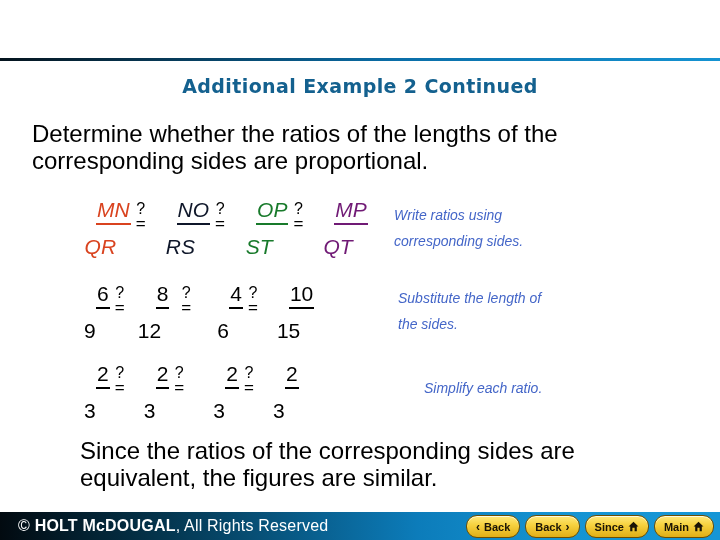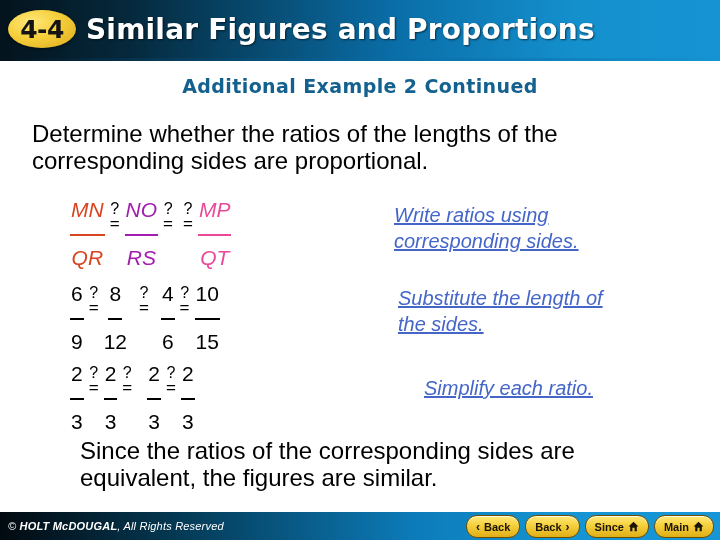--- a/index.html
+++ b/index.html
@@ -100,21 +100,22 @@
     display: inline-flex;
     flex-direction: column;
     align-items: center;
     font-family: "Liberation Sans", sans-serif;
     font-style: italic;
     font-size: 21px;
     line-height: 24px;
   }
   .fraction .numer {
     border-bottom: 2px solid currentColor;
-    padding: 0 1px 12px 1px;
+    padding: 0 1px 1px 1px;
+    margin-left: 26px;
   }
   .fraction .denom {
     padding-top: 10px;
   }
 
   
   .fraction.numeric {
     font-style: normal;
     font-size: 21px;
   }
@@ -132,46 +133,44 @@
   }
   .qeq .q { font-size: 16px; }
   .qeq .eq { font-size: 17px; margin-top: 1px; }
 
   
   .annotation {
     position: absolute;
     color: #4466c8;
     font-family: "Liberation Sans", sans-serif;
     font-style: italic;
-    font-size: 20px;
+    font-size: 14px;
     line-height: 26px;
     white-space: pre-line;
-    text-decoration: underline;
   }
   #annotation-1 { left: 394px; top: 202px; width: 310px; }
   #annotation-2 { left: 398px; top: 285px; width: 310px; }
   #annotation-3 { left: 424px; top: 375px; width: 300px; }
 
   
   #footer {
     position: absolute;
     left: 0; top: 512px;
     width: 720px; height: 28px;
     background: linear-gradient(to right, #020a10 0%, #04344c 22%, #0c7cba 58%, #1594d3 78%, #1696d6 100%);
     display: flex;
     align-items: center;
   }
   #copyright {
-    margin-left: 8px;
+    margin-left: 18px;
     color: #ffffff;
     font-family: "Liberation Sans", sans-serif;
-    font-size: 11px;
+    font-size: 16px;
     letter-spacing: 0.2px;
     white-space: nowrap;
-    font-style: italic;
   }
   #copyright b { font-weight: bold; }
   #nav-buttons {
     position: absolute;
     right: 6px;
     top: 3px;
     display: flex;
     gap: 5px;
   }
   .nav-btn {
@@ -193,55 +192,53 @@
     white-space: nowrap;
   }
   .nav-icon { display: inline-flex; align-items: center; }
   .chev { font-size: 12px; font-weight: bold; line-height: 1; }
 </style>
 </head>
 <body>
 
 <div id="slide">
 
-  <div id="header">
-    <div id="lesson-badge">
-      <span id="lesson-badge-text">4-4</span>
-    </div>
-    <div id="header-title">Similar Figures and Proportions</div>
-  </div>
   <div id="header-underline"></div>
 
   <div id="subtitle">Additional Example 2 Continued</div>
 
   <div id="prompt-text" class="body-text">Determine whether the ratios of the lengths of the
 corresponding sides are proportional.</div>
 
   <div id="ratio-row-letters" class="ratio-row">
     <span class="fraction" style="color:#d9431f">
       <span class="numer">MN</span>
       <span class="denom">QR</span>
     </span>
     <span class="qeq">
       <span class="q">?</span>
       <span class="eq">=</span>
     </span>
-    <span class="fraction" style="color:#a21caf">
+    <span class="fraction" style="color:#0f172a">
       <span class="numer">NO</span>
       <span class="denom">RS</span>
     </span>
     <span class="qeq">
       <span class="q">?</span>
       <span class="eq">=</span>
     </span>
-    <span class="qeq">
-      <span class="q">?</span>
-      <span class="eq">=</span>
-    </span>
-    <span class="fraction" style="color:#ec4899">
+    <span class="fraction" style="color:#187a2b">
+      <span class="numer">OP</span>
+      <span class="denom">ST</span>
+    </span>
+    <span class="qeq">
+      <span class="q">?</span>
+      <span class="eq">=</span>
+    </span>
+    <span class="fraction" style="color:#701a75">
       <span class="numer">MP</span>
       <span class="denom">QT</span>
     </span>
   </div>
 
   <div id="annotation-1" class="annotation">Write ratios using
 corresponding sides.</div>
 
   <div id="ratio-row-numbers" class="ratio-row">
     <span class="fraction numeric">

